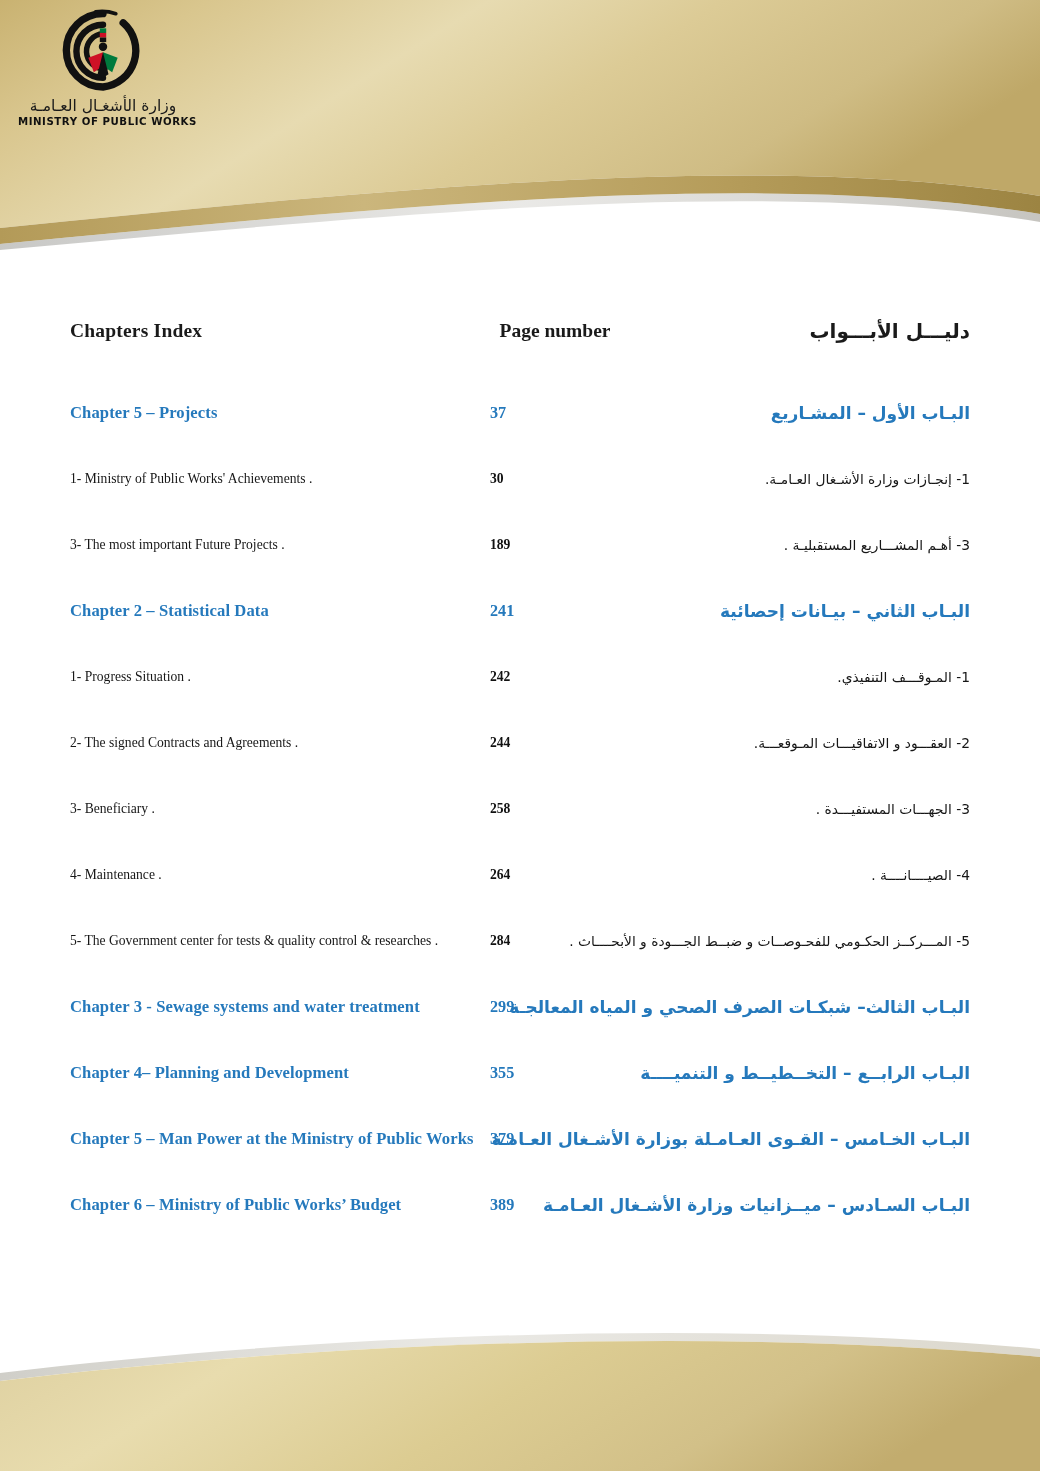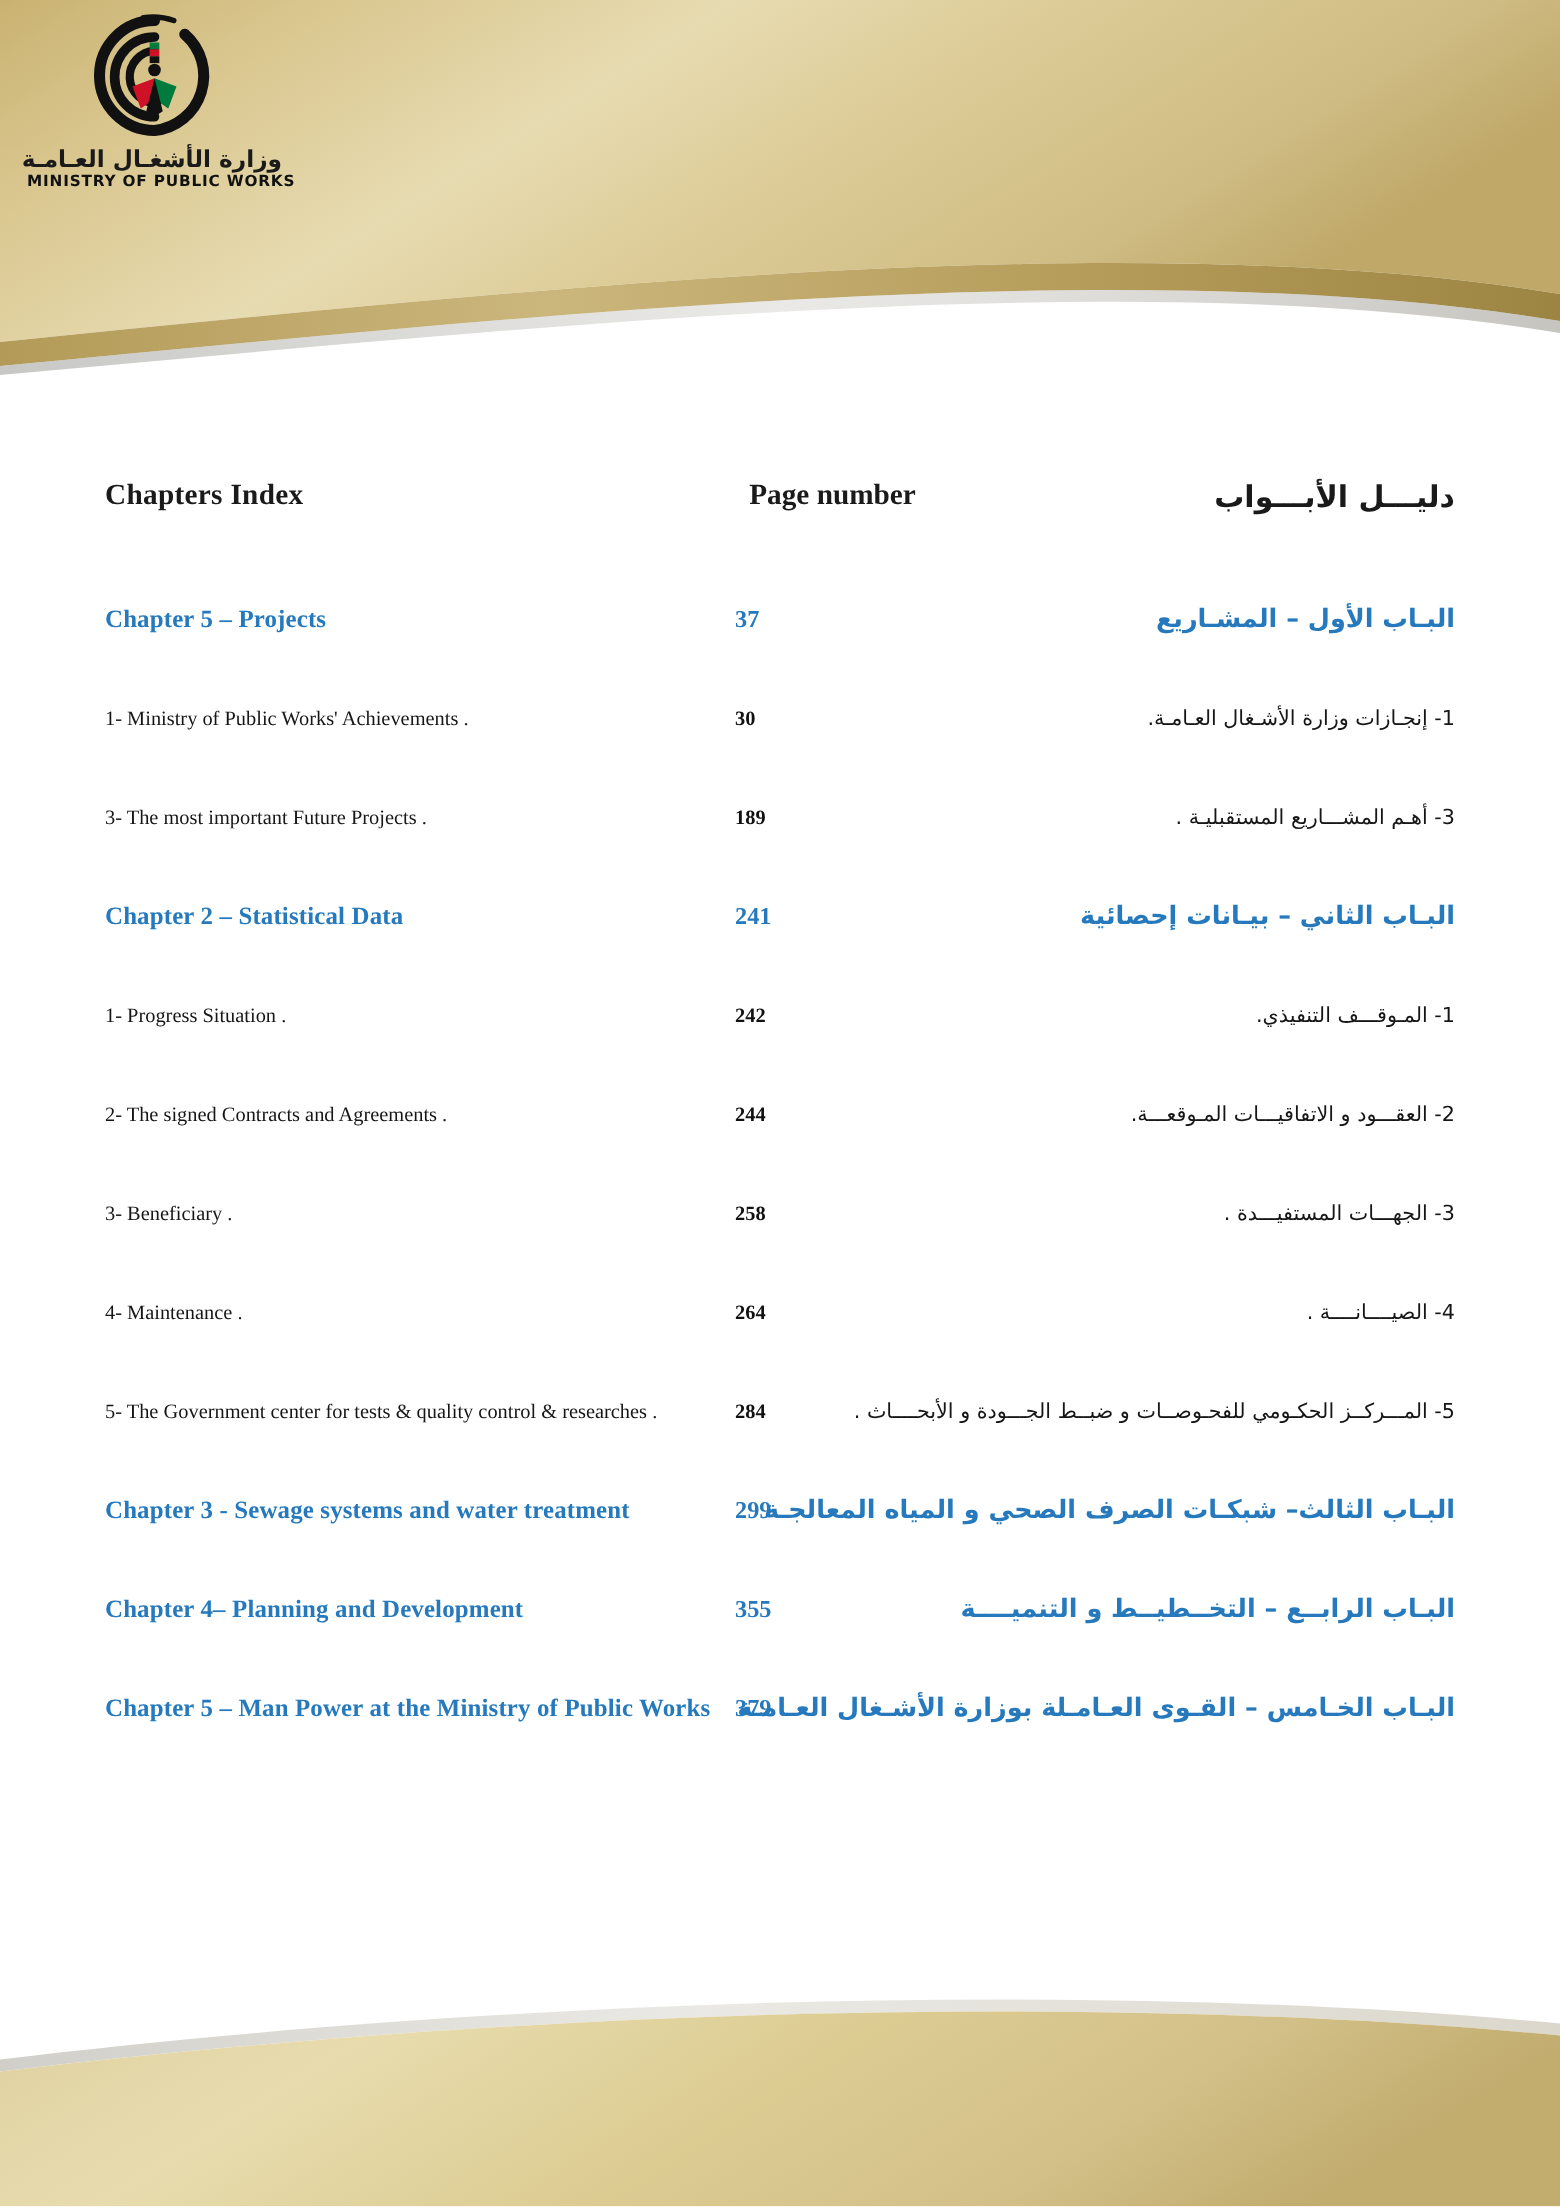--- a/index.html
+++ b/index.html
@@ -47,21 +47,21 @@
   }
   .logo-mark {
     width: 110px;
     height: 92px;
     margin: 0 auto;
     display: block;
   }
   .logo-ar {
     font-family: "DejaVu Sans", sans-serif;
     font-size: 15.5px;
-    font-weight: bold;
+    font-weight: normal;
     color: #1a1a1a;
     letter-spacing: 0.5px;
     direction: rtl;
     margin-top: -2px;
     line-height: 1.1;
     white-space: nowrap;
   }
   .logo-en {
     font-family: "DejaVu Sans", sans-serif;
     font-size: 10.2px;
@@ -307,20 +307,25 @@
         <tr class="chapter-row">
           <td class="ch-en">Chapter 4– Planning and Development</td>
           <td class="ch-pg">355</td>
           <td class="ch-ar">البـاب الرابــع – التخــطيــط و التنميــــة</td>
         </tr>
         <tr class="chapter-row">
           <td class="ch-en">Chapter 5 – Man Power at the Ministry of Public Works</td>
           <td class="ch-pg">379</td>
           <td class="ch-ar">البـاب الخـامس – القـوى العـامـلة بوزارة الأشـغال العـامـة</td>
         </tr>
+        <tr class="chapter-row">
+          <td class="ch-en">Chapter 6 – Ministry of Public Works’ Budget</td>
+          <td class="ch-pg">389</td>
+          <td class="ch-ar">البـاب السـادس – ميــزانيات وزارة الأشـغال العـامـة</td>
+        </tr>
       </tbody>
   </table>
 </div>
 
 <div class="footer-band">
   <svg width="1040" height="180" viewBox="0 0 1040 180" xmlns="http://www.w3.org/2000/svg">
     <defs>
       <linearGradient id="gBot" x1="0" y1="0" x2="1" y2="0.2">
         <stop offset="0%" stop-color="#DED0A0"></stop>
         <stop offset="25%" stop-color="#E8DCAE"></stop>

